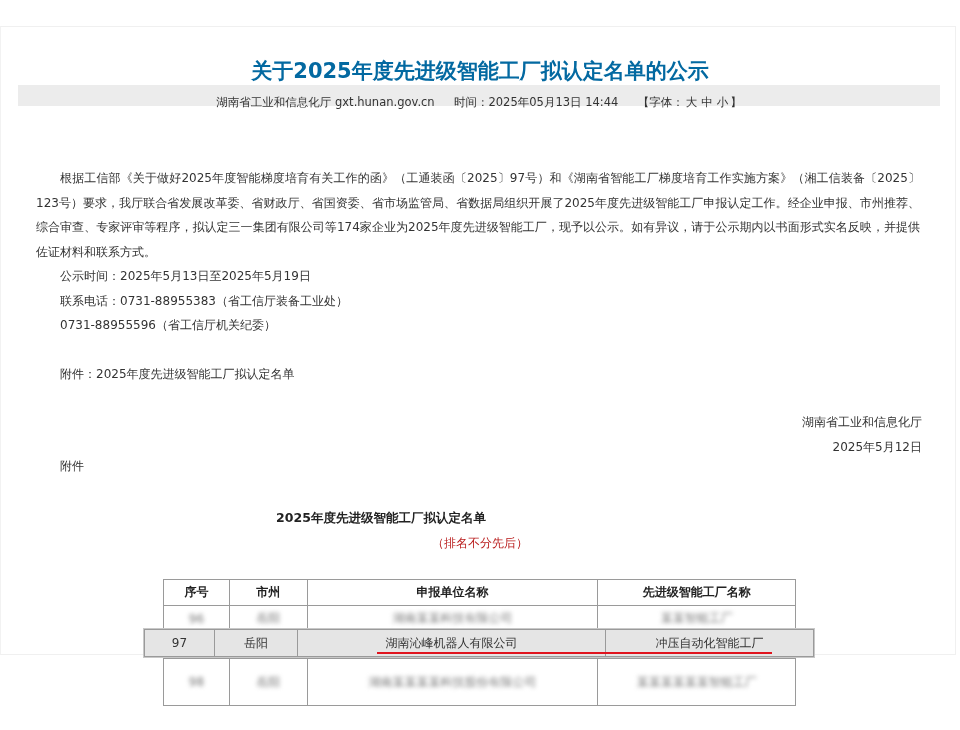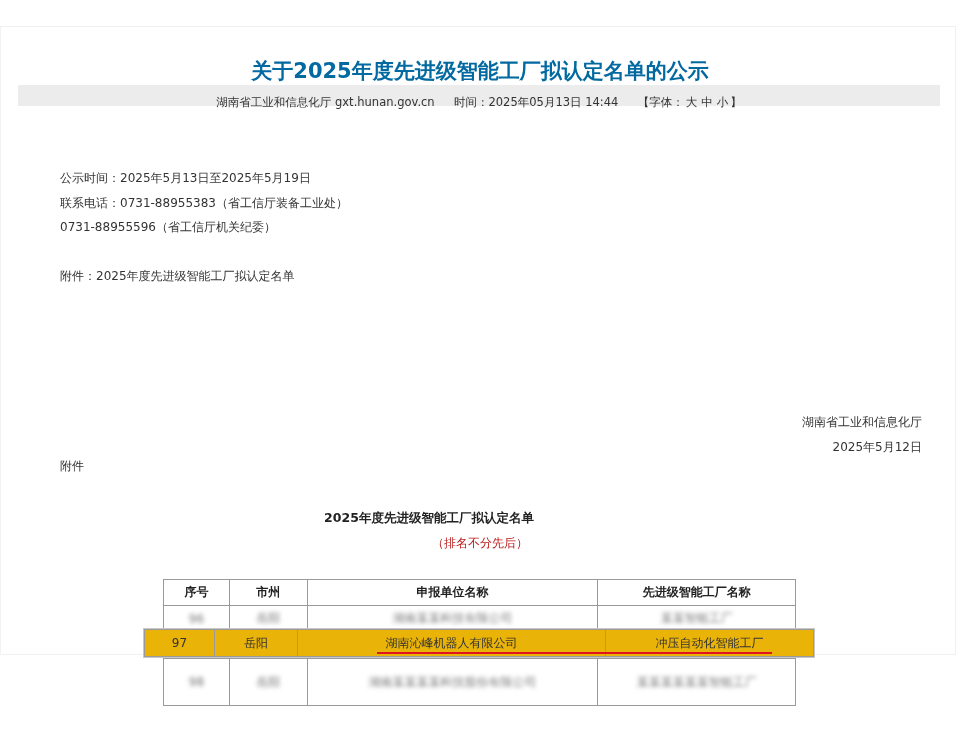--- a/index.html
+++ b/index.html
@@ -36,40 +36,40 @@
   .blank { height: 24px; }
   .sign {
     position: absolute; right: 38px; top: 410px; text-align: right;
     font-size: 12px; line-height: 24.5px; color: #333;
   }
   .annex-label {
     position: absolute; left: 60px; top: 458px; font-size: 12px; color: #333;
   }
   .list-title {
     position: absolute; left: 0; top: 508px; width: 762px; text-align: center;
-    font-size: 12.5px; font-weight: bold; color: #222; line-height: 20px; padding-left: 48px;
+    font-size: 12.5px; font-weight: bold; color: #222; line-height: 20px;
   }
   .list-sub {
     position: absolute; left: 0; top: 533px; width: 960px; text-align: center;
     font-size: 12px; color: #b91c1c; line-height: 20px;
   }
   table.list {
     position: absolute; left: 163px; top: 579px; width: 633px;
     border-collapse: collapse; font-size: 12px;
   }
   table.list td, table.list th {
     border: 1px solid #9a9a9a; text-align: center; padding: 0; color: #333;
   }
   table.list th { height: 25px; font-weight: bold; color: #222; }
   .blur { filter: blur(2.2px); color: #777 !important; }
   .r1 td { height: 25px; }
   .r3 td { height: 46px; border-top: none; }
   .hl {
     position: absolute; left: 144px; top: 629px; width: 670px; height: 28px;
-    background: #eab308; border: 1px solid #9a9a9a; box-sizing: border-box;
+    background: #e5e5e5; border: 1px solid #9a9a9a; box-sizing: border-box;
     display: flex; font-size: 12px; color: #333; z-index: 5;
     box-shadow: 0 0 0 1px #c8c8c8;
   }
   .hl .c { border-right: 1px solid #9a9a9a; display: flex; align-items: center; justify-content: center; height: 100%; box-sizing: border-box; }
   .hl .c:last-child { border-right: none; }
   .hl .c1 { width: 70px; }
   .hl .c2 { width: 83px; }
   .hl .c3 { width: 308px; }
   .hl .c4 { flex: 1; }
   .underline {
@@ -85,20 +85,21 @@
 
 <div class="meta">
   <span>湖南省工业和信息化厅 gxt.hunan.gov.cn</span>
   <span class="gap"></span>
   <span>时间：</span><span>2025年05月13日 14:44</span>
   <span class="gap"></span>
   <span>【字体：</span><span class="fs">大</span><span class="fs">中</span><span class="fs">小</span><span>】</span>
 </div>
 
 <div class="body-text">
+  <p class="para">根据工信部《关于做好2025年度智能梯度培育有关工作的函》（工通装函〔2025〕97号）和《湖南省智能工厂梯度培育工作实施方案》（湘工信装备〔2025〕123号）要求，我厅联合省发展改革委、省财政厅、省国资委、省市场监管局、省数据局组织开展了2025年度先进级智能工厂申报认定工作。经企业申报、市州推荐、综合审查、专家评审等程序，拟认定三一集团有限公司等174家企业为2025年度先进级智能工厂，现予以公示。如有异议，请于公示期内以书面形式实名反映，并提供佐证材料和联系方式。</p>
   <p class="line">公示时间：2025年5月13日至2025年5月19日</p>
   <p class="line">联系电话：0731-88955383（省工信厅装备工业处）</p>
   <p class="line">0731-88955596（省工信厅机关纪委）</p>
   <div class="blank"></div>
   <p class="line" style="cursor:pointer">附件：2025年度先进级智能工厂拟认定名单</p>
 </div>
 
 <div class="sign">
   <div>湖南省工业和信息化厅</div>
   <div>2025年5月12日</div>

